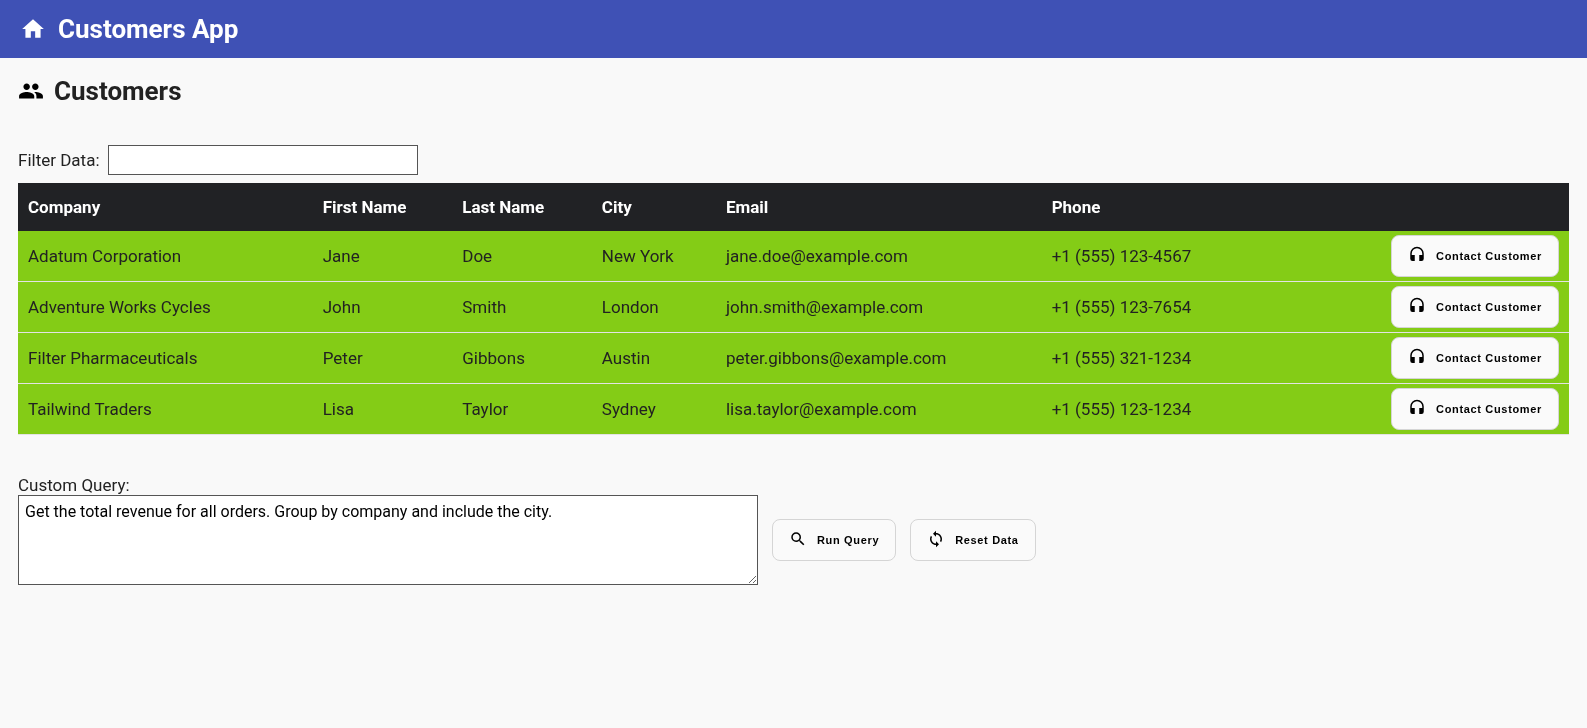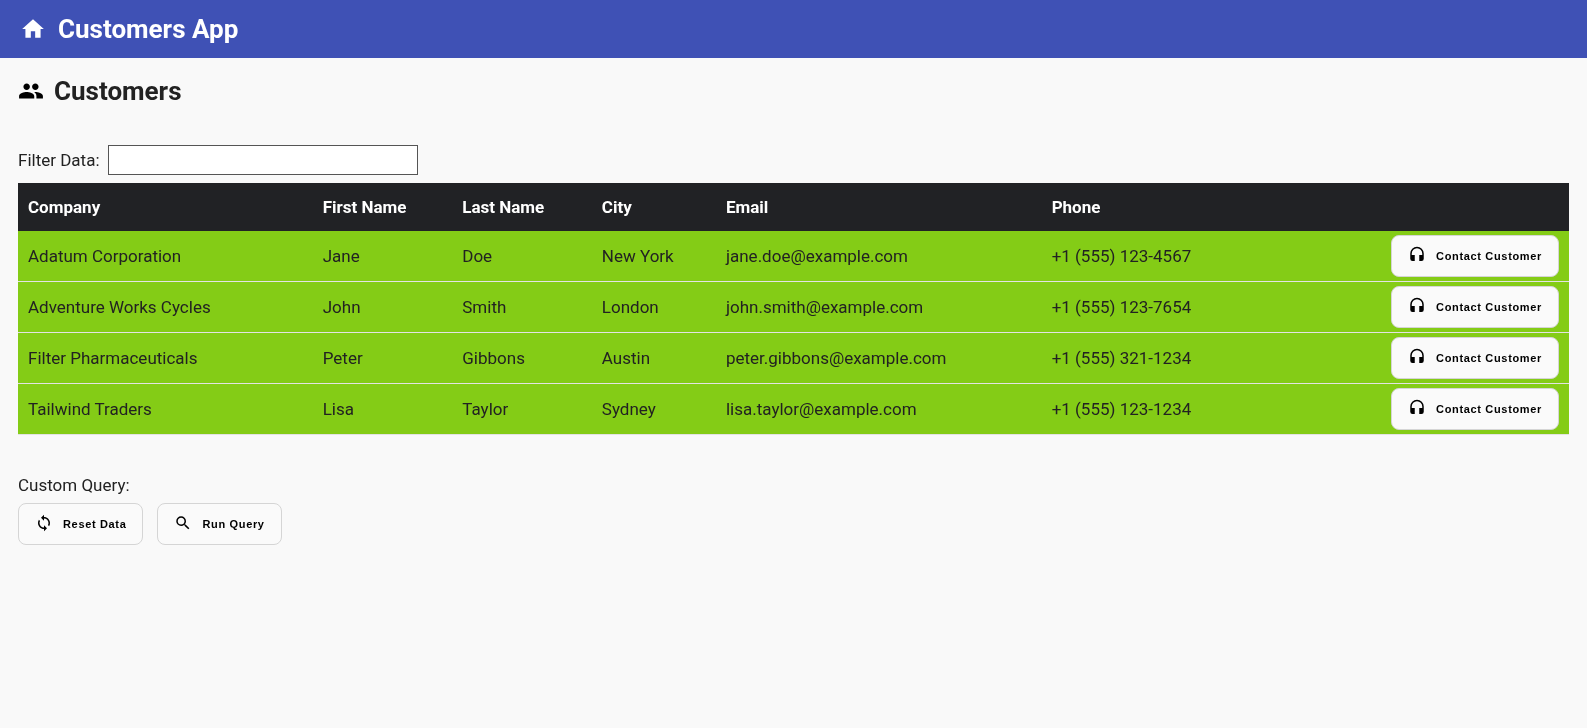--- a/index.html
+++ b/index.html
@@ -77,21 +77,21 @@
     font-weight: 700;
     letter-spacing: 0.06em;
     cursor: pointer;
     display:inline-flex; align-items:center; gap: 10px;
   }
   .query-section {
     margin-top: 40px;
   }
   .query-label {
     font-size: 17px;
-    margin-bottom: 8px;
+    margin-bottom: 0;
     display:block;
   }
   .query-row { display:flex; align-items:center; gap: 14px; }
   .query-row textarea {
     width: 740px; height: 90px;
     resize: both;
     font-family: inherit;
     font-size: 16px;
     padding: 6px 6px;
     border: 1px solid #555;
@@ -203,32 +203,33 @@
                 </svg></span>
               <span>Contact Customer</span>
             </button></td>
         </tr>
       </tbody>
   </table>
 
   <div class="query-section">
     <span class="query-label">Custom Query:</span>
     <div class="query-row">
+      <textarea style="">Get the total revenue for all orders. Group by company and include the city.</textarea>
+      <button class="btn">
+        <span>
+          <svg class="icon-svg-sm" viewBox="0 0 24 24" fill="#000">
+              <path d="M15.5 14h-.79l-.28-.27A6.471 6.471 0 0016 9.5 6.5 6.5 0 109.5 16a6.47 6.47 0 004.23-1.57l.27.28v.79l5 4.99L20.49 19l-4.99-5zm-6 0C7.01 14 5 11.99 5 9.5S7.01 5 9.5 5 14 7.01 14 9.5 11.99 14 9.5 14z"></path>
+            </svg>
+        </span>
+        <span>Run Query</span>
+      </button>
       <button class="btn">
         <span>
           <svg class="icon-svg-sm" viewBox="0 0 24 24" fill="#000">
               <path d="M12 4V1L8 5l4 4V6c3.31 0 6 2.69 6 6 0 1.01-.25 1.97-.7 2.8l1.46 1.46A7.93 7.93 0 0020 12c0-4.42-3.58-8-8-8zm0 14c-3.31 0-6-2.69-6-6 0-1.01.25-1.97.7-2.8L5.24 7.74A7.93 7.93 0 004 12c0 4.42 3.58 8 8 8v3l4-4-4-4v3z"></path>
             </svg>
         </span>
         <span>Reset Data</span>
       </button>
-      <button class="btn">
-        <span>
-          <svg class="icon-svg-sm" viewBox="0 0 24 24" fill="#000">
-              <path d="M15.5 14h-.79l-.28-.27A6.471 6.471 0 0016 9.5 6.5 6.5 0 109.5 16a6.47 6.47 0 004.23-1.57l.27.28v.79l5 4.99L20.49 19l-4.99-5zm-6 0C7.01 14 5 11.99 5 9.5S7.01 5 9.5 5 14 7.01 14 9.5 11.99 14 9.5 14z"></path>
-            </svg>
-        </span>
-        <span>Run Query</span>
-      </button>
     </div>
   </div>
 
 </div>
 
 </body></html>

